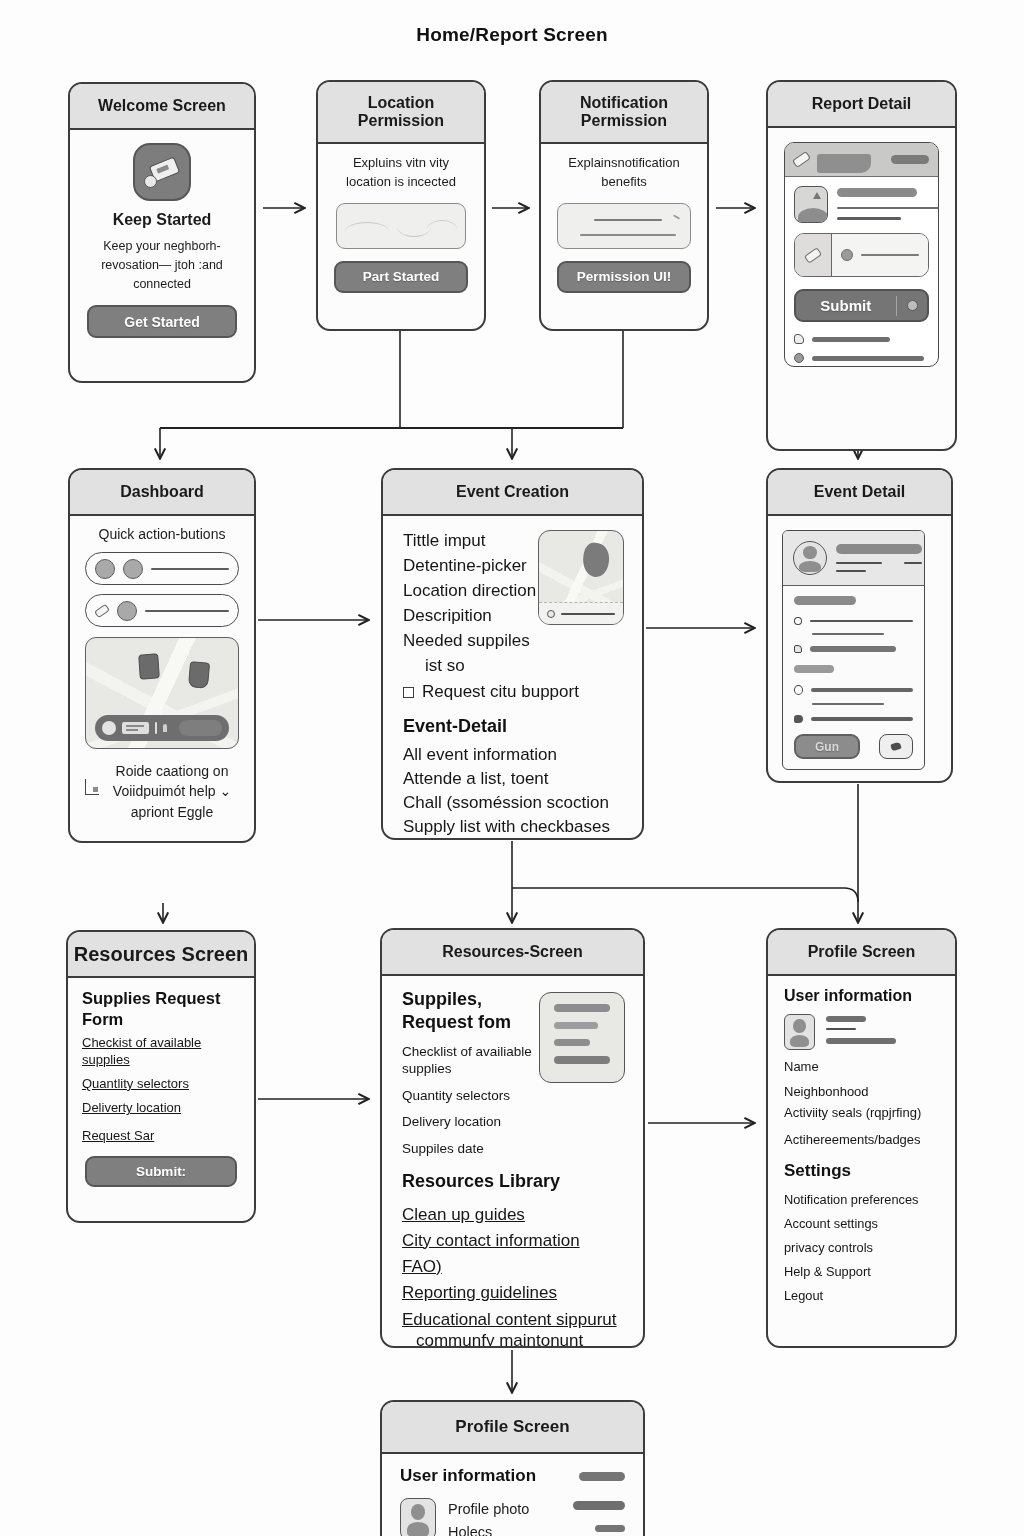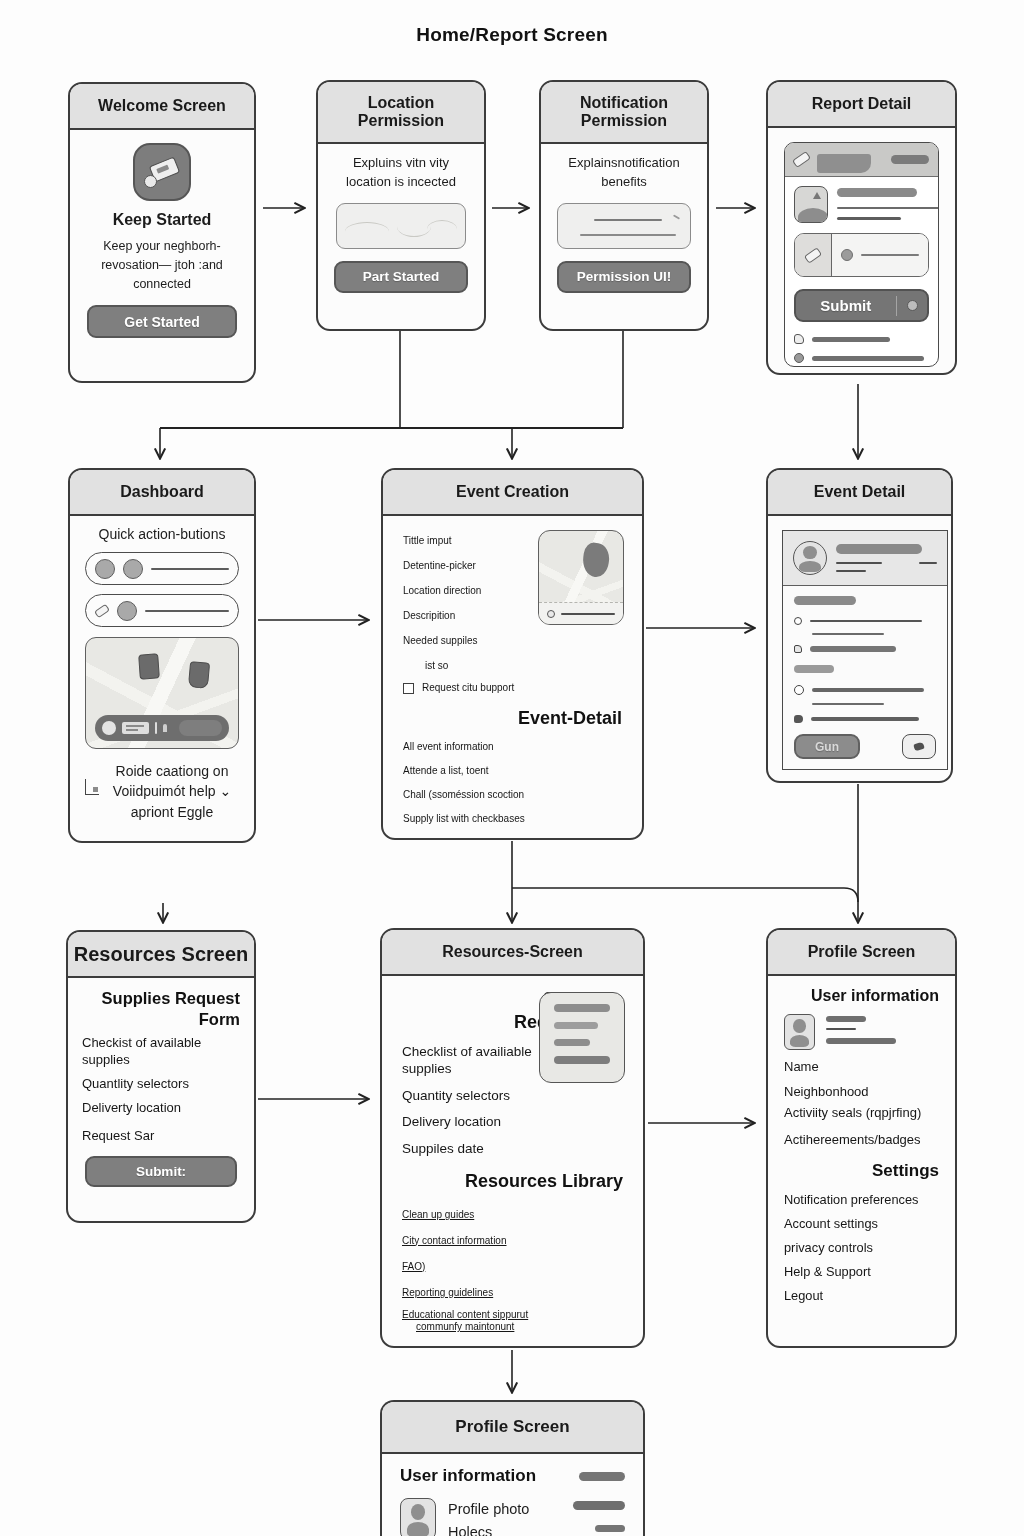--- a/index.html
+++ b/index.html
@@ -39,22 +39,22 @@
     border:1.5px solid #5f5f5f;border-radius:11px;box-sizing:border-box;position:relative;overflow:hidden;}
   .marker{position:absolute;background:#6b6b6b;border:1px solid #4c4c4c;border-radius:4px;}
 
   .person{position:relative;background:#e3e3e3;overflow:hidden;}
   .person::before{content:"";position:absolute;width:42%;height:40%;left:29%;top:12%;background:#8f8f8f;border-radius:50%;}
   .person::after{content:"";position:absolute;width:66%;height:36%;left:17%;bottom:6%;background:#8f8f8f;border-radius:50% 50% 30% 30%;}
 
   .pencil{background:#f4f4f4;border:1.5px solid #666;border-radius:3px;transform:rotate(-35deg);box-sizing:border-box;}
   .checkboxsq{width:11px;height:11px;border:1.6px solid #3f3f3f;display:inline-block;box-sizing:border-box;background:#fff;}
 
-  .flowtext{font-size:10px;line-height:25px;color:#161616;}
-  .subhead{font-weight:700;font-size:17px;color:#111;text-align:right;}
+  .flowtext{font-size:17px;line-height:25px;color:#161616;}
+  .subhead{font-weight:700;font-size:17px;color:#111;}
   .listtext{font-size:13px;line-height:1.25;color:#161616;}
 </style>
 </head>
 <body>
 
 <div id="canvas">
 
   <div class="page-title">Home/Report Screen</div>
 
   <svg id="flow-lines" viewBox="0 0 1024 1536">
@@ -129,21 +129,21 @@
       </div>
       <div class="lightcard" style="margin:11px 16px 0;height:46px;">
         <div class="thinline" style="position:absolute;left:36px;top:15px;width:68px;background:#7a7a7a;"></div>
         <div class="thinline" style="position:absolute;left:22px;top:30px;width:96px;background:#8a8a8a;"></div>
         <div class="thinline" style="position:absolute;right:10px;top:12px;width:7px;transform:rotate(30deg);background:#9a9a9a;"></div>
       </div>
       <div class="wire-btn" style="margin:12px 16px 0;height:32px;font-size:13.5px;">Permission UI!</div>
     </div>
   </div>
 
-  <div class="box" style="left:766px;top:80px;width:191px;height:295px;">
+  <div class="box" style="left:766px;top:80px;width:191px;height:371px;">
     <div class="box-header h46">Report Detail</div>
     <div class="box-body">
       <div style="position:absolute;left:16px;top:14px;width:155px;height:225px;border:1.5px solid #4a4a4a;border-radius:10px;background:#fff;box-sizing:border-box;overflow:hidden;">
         <div style="height:33px;background:#c9c9c7;border-bottom:1.5px solid #6e6e6e;position:relative;">
           <div class="pencil" style="position:absolute;left:8px;top:12px;width:17px;height:9px;"></div>
           <div style="position:absolute;left:32px;top:11px;width:54px;height:19px;background:#8f8f8f;border-radius:3px 3px 10px 3px;"></div>
           <div class="pill" style="position:absolute;right:9px;top:12px;width:38px;height:9px;background:#7b7b7b;"></div>
         </div>
         <div style="display:flex;gap:9px;padding:9px 9px 0;">
           <div style="width:34px;height:37px;border:1.5px solid #555;border-radius:8px;background:#d7d7d5;position:relative;box-sizing:border-box;flex:none;overflow:hidden;">
@@ -254,21 +254,21 @@
         <div>Attende a list, toent</div>
         <div>Chall (ssoméssion scoction</div>
         <div>Supply list with checkbases</div>
       </div>
     </div>
   </div>
 
   <div class="box" style="left:766px;top:468px;width:187px;height:315px;">
     <div class="box-header h46">Event Detail</div>
     <div class="box-body">
-      <div style="position:absolute;left:14px;top:14px;width:166px;height:240px;border:1.5px solid #4a4a4a;border-radius:0;background:#fbfbfb;box-sizing:border-box;overflow:hidden;">
+      <div style="position:absolute;left:14px;top:14px;width:143px;height:240px;border:1.5px solid #4a4a4a;border-radius:6px;background:#fbfbfb;box-sizing:border-box;overflow:hidden;">
         <div style="height:54px;background:#e7e7e7;border-bottom:1.5px solid #5e5e5e;display:flex;align-items:center;gap:9px;padding:0 10px;">
           <div class="circ person" style="width:34px;height:34px;border:1.5px solid #555;flex:none;border-radius:50%;"></div>
           <div style="flex:1;">
             <div class="pill" style="width:86px;height:10px;"></div>
             <div style="display:flex;gap:10px;margin-top:8px;align-items:center;">
               <div class="thinline" style="width:46px;background:#4f4f4f;"></div>
               <div class="thinline" style="width:18px;background:#4f4f4f;margin-left:auto;"></div>
             </div>
             <div class="thinline" style="width:30px;margin-top:6px;background:#4f4f4f;"></div>
           </div>
@@ -305,21 +305,21 @@
     </div>
   </div>
 
   <div class="box" style="left:66px;top:930px;width:190px;height:293px;">
     <div class="box-header h46" style="font-size:20px;">Resources Screen</div>
     <div class="box-body" style="padding:10px 14px 0;">
       <div class="subhead" style="font-size:16.5px;line-height:1.25;">
         <div>Supplies Request</div>
         <div>Form</div>
       </div>
-      <div class="listtext" style="margin-top:6px;font-size:13px;">
+      <div class="listtext" style="margin-top:6px;font-size:13px;text-decoration:underline;">
         <div style="width:132px;margin-bottom:8px;">Checkist of available supplies</div>
         <div style="margin-bottom:8px;">Quantlity selectors</div>
         <div style="margin-bottom:12px;">Deliverty location</div>
         <div>Request Sar</div>
       </div>
       <div class="wire-btn" style="margin:11px 3px 0;height:31px;font-size:13.5px;">Submit:</div>
     </div>
   </div>
 
   <div class="box" style="left:380px;top:928px;width:265px;height:420px;">

